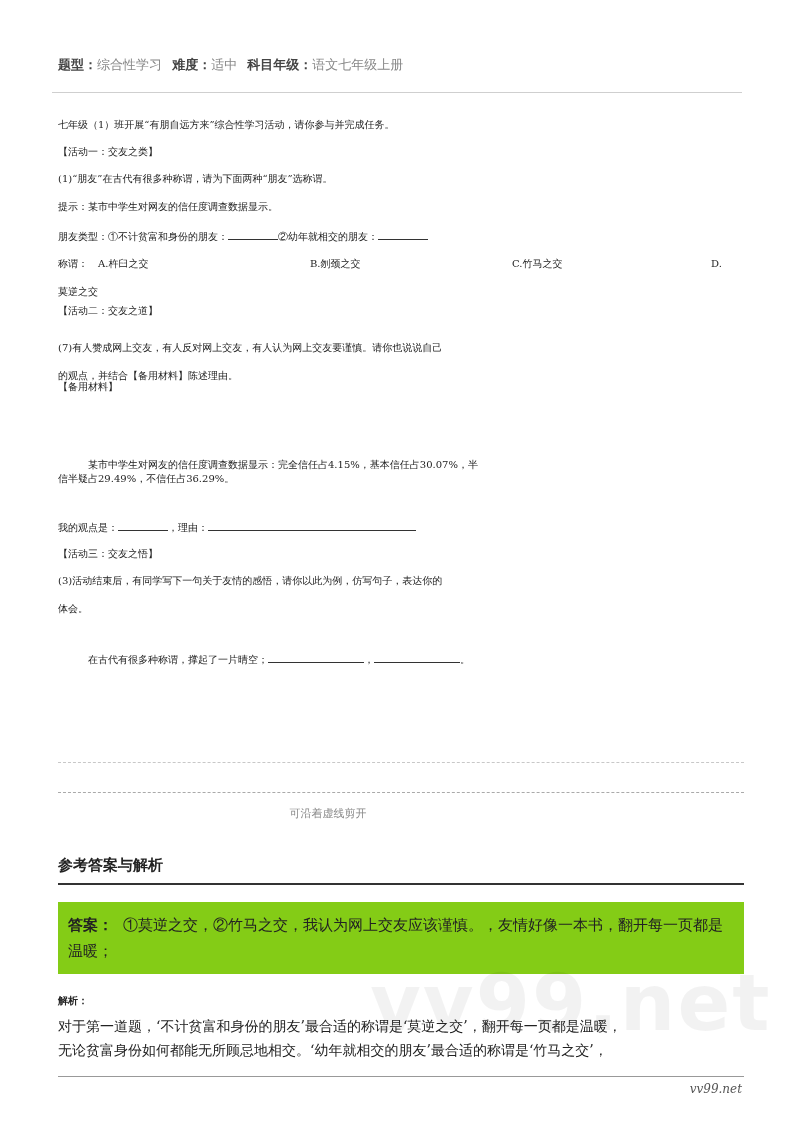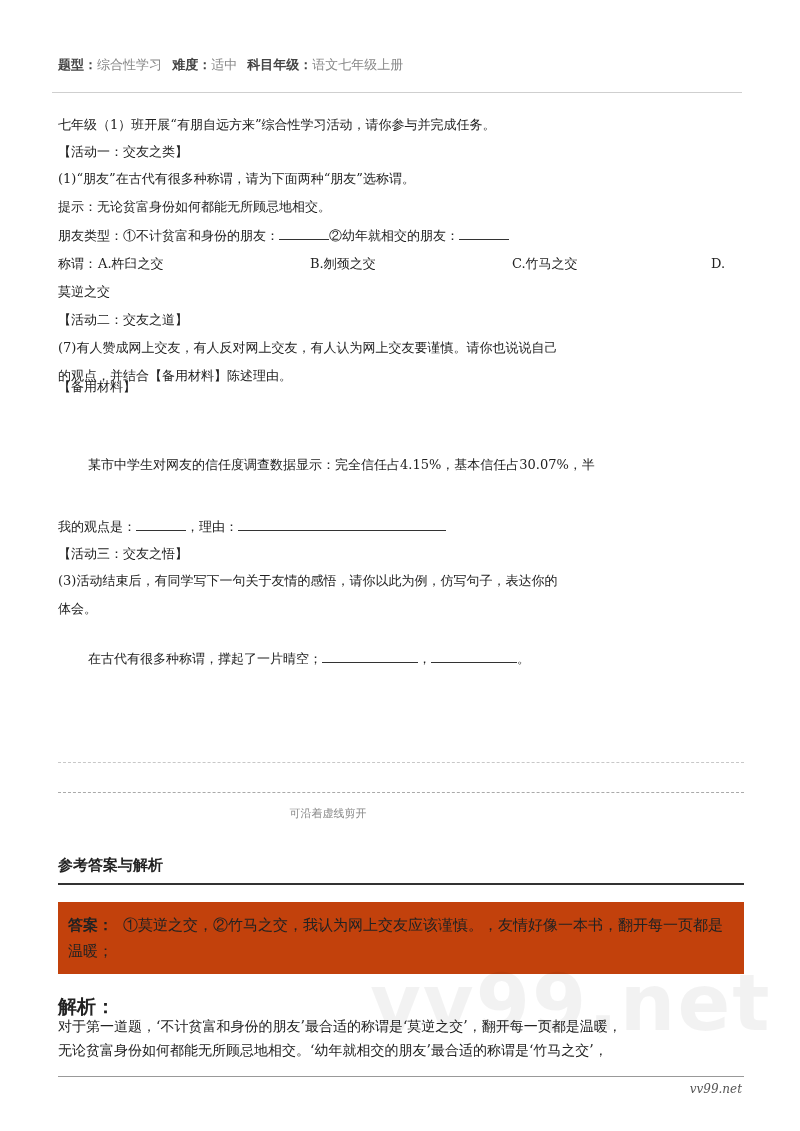--- a/index.html
+++ b/index.html
@@ -6,38 +6,38 @@
   body { width: 800px; height: 1131px; position: relative; overflow: hidden;
          font-family: "DejaVu Serif", "Liberation Serif", serif; color: #222; }
   .page { position: absolute; left: 0; top: 0; width: 800px; height: 1131px; }
 
   .meta { position: absolute; left: 58px; top: 36px; font-size: 13px; color: #888;
           font-family: "DejaVu Sans", "Liberation Sans", sans-serif; white-space: nowrap; margin-top: 20px; }
   .meta b { color: #444; font-weight: bold; }
   .meta .gap { display: inline-block; width: 6px; }
   .top-rule { position: absolute; left: 52px; top: 92px; width: 690px; height: 1px; background: #cfcfcf; }
 
-  .q { position: absolute; left: 58px; width: 690px; font-size: 13px; line-height: 22px; color: #222; white-space: nowrap; }
+  .q { position: absolute; left: 58px; width: 690px; font-size: 10px; line-height: 22px; color: #222; white-space: nowrap; }
   .blank { display: inline-block; border-bottom: 1px solid #333; height: 14px; vertical-align: baseline; }
   .indent { padding-left: 30px; }
   .opt { position: absolute; top: 0; }
 
   .dash { position: absolute; left: 58px; width: 686px; height: 0; border-top: 1px dashed #c8c8c8; }
   .dash.dark { border-top: 1px dashed #aaa; }
   .cut-label { position: absolute; left: 0; width: 656px; top: 806px; text-align: center; font-size: 11px; color: #888;
                font-family: "DejaVu Sans", "Liberation Sans", sans-serif; }
 
   .ans-title { position: absolute; left: 58px; top: 856px; font-size: 15px; font-weight: bold; color: #222;
                font-family: "DejaVu Sans", "Liberation Sans", sans-serif; }
   .ans-rule { position: absolute; left: 58px; top: 883px; width: 686px; height: 2px; background: #333; }
-  .ans-box { position: absolute; left: 58px; top: 902px; width: 686px; height: 72px; background: #c2410c; }
+  .ans-box { position: absolute; left: 58px; top: 902px; width: 686px; height: 72px; background: #84cc16; }
   .ans-text { position: absolute; left: 10px; top: 10px; width: 660px; font-size: 15px; line-height: 26px; color: #222; }
   .ans-label { font-weight: bold; font-family: "DejaVu Sans", "Liberation Sans", sans-serif; margin-right: 10px; }
 
-  .jx-label { position: absolute; left: 58px; top: 994px; font-size: 19px; font-weight: bold; color: #222;
+  .jx-label { position: absolute; left: 58px; top: 994px; font-size: 10px; font-weight: bold; color: #222;
               font-family: "DejaVu Sans", "Liberation Sans", sans-serif; }
   .jx-text { position: absolute; left: 58px; top: 1014px; width: 690px; font-size: 14px; line-height: 24px; color: #222; white-space: nowrap; }
 
   .watermark { position: absolute; left: 370px; top: 958px; font-size: 78px; font-weight: bold; color: rgba(0,0,0,0.05);
                font-family: "DejaVu Sans", "Liberation Sans", sans-serif; letter-spacing: 2px; pointer-events: none; }
   .foot-rule { position: absolute; left: 58px; top: 1076px; width: 686px; height: 1px; background: #999; }
   .foot-site { position: absolute; right: 58px; top: 1082px; font-size: 12px; font-style: italic; color: #555; }
 </style>
 </head>
 <body>
@@ -47,41 +47,42 @@
   <div class="meta">
     <b>题型：</b><span>综合性学习</span><span class="gap"></span>
     <b>难度：</b><span>适中</span><span class="gap"></span>
     <b>科目年级：</b><span>语文七年级上册</span>
   </div>
   <div class="top-rule"></div>
 
   <div class="q" style="top:114px">七年级（1）班开展“有朋自远方来”综合性学习活动，请你参与并完成任务。</div>
   <div class="q" style="top:141px">【活动一：交友之类】</div>
   <div class="q" style="top:168px">(1)“朋友”在古代有很多种称谓，请为下面两种“朋友”选称谓。</div>
-  <div class="q" style="top:196px">提示：无论贫富身份如何都能无所顾忌地相交。</div>
+  <div class="q" style="top:196px">提示：某市中学生对网友的信任度调查数据显示。</div>
 
   <div class="q" style="top:225px">
     <span>朋友类型：①不计贫富和身份的朋友：</span><span class="blank" style="width:50px"></span><span>②幼年就相交的朋友：</span><span class="blank" style="width:50px"></span>
   </div>
 
   <div class="q" style="top:253px; height:22px">
     <span class="opt" style="left:0">称谓：</span>
     <span class="opt" style="left:40px">A.杵臼之交</span>
     <span class="opt" style="left:252px">B.刎颈之交</span>
     <span class="opt" style="left:454px">C.竹马之交</span>
     <span class="opt" style="left:653px">D.</span>
   </div>
   <div class="q" style="top:281px">莫逆之交</div>
 
-  <div class="q" style="top:309px">【活动二：交友之道】</div>
+  <div class="q" style="top:300px">【活动二：交友之道】</div>
   <div class="q" style="top:337px">(7)有人赞成网上交友，有人反对网上交友，有人认为网上交友要谨慎。请你也说说自己</div>
   <div class="q" style="top:365px">的观点，并结合【备用材料】陈述理由。</div>
   <div class="q" style="top:376px">【备用材料】</div>
 
   <div class="q indent" style="top:454px">某市中学生对网友的信任度调查数据显示：完全信任占4.15%，基本信任占30.07%，半</div>
+  <div class="q" style="top:468px">信半疑占29.49%，不信任占36.29%。</div>
 
   <div class="q" style="top:516px">
     <span>我的观点是：</span><span class="blank" style="width:50px"></span><span>，理由：</span><span class="blank" style="width:208px"></span>
   </div>
 
   <div class="q" style="top:543px">【活动三：交友之悟】</div>
   <div class="q" style="top:570px">(3)活动结束后，有同学写下一句关于友情的感悟，请你以此为例，仿写句子，表达你的</div>
   <div class="q" style="top:598px">体会。</div>
 
   <div class="q indent" style="top:648px">

